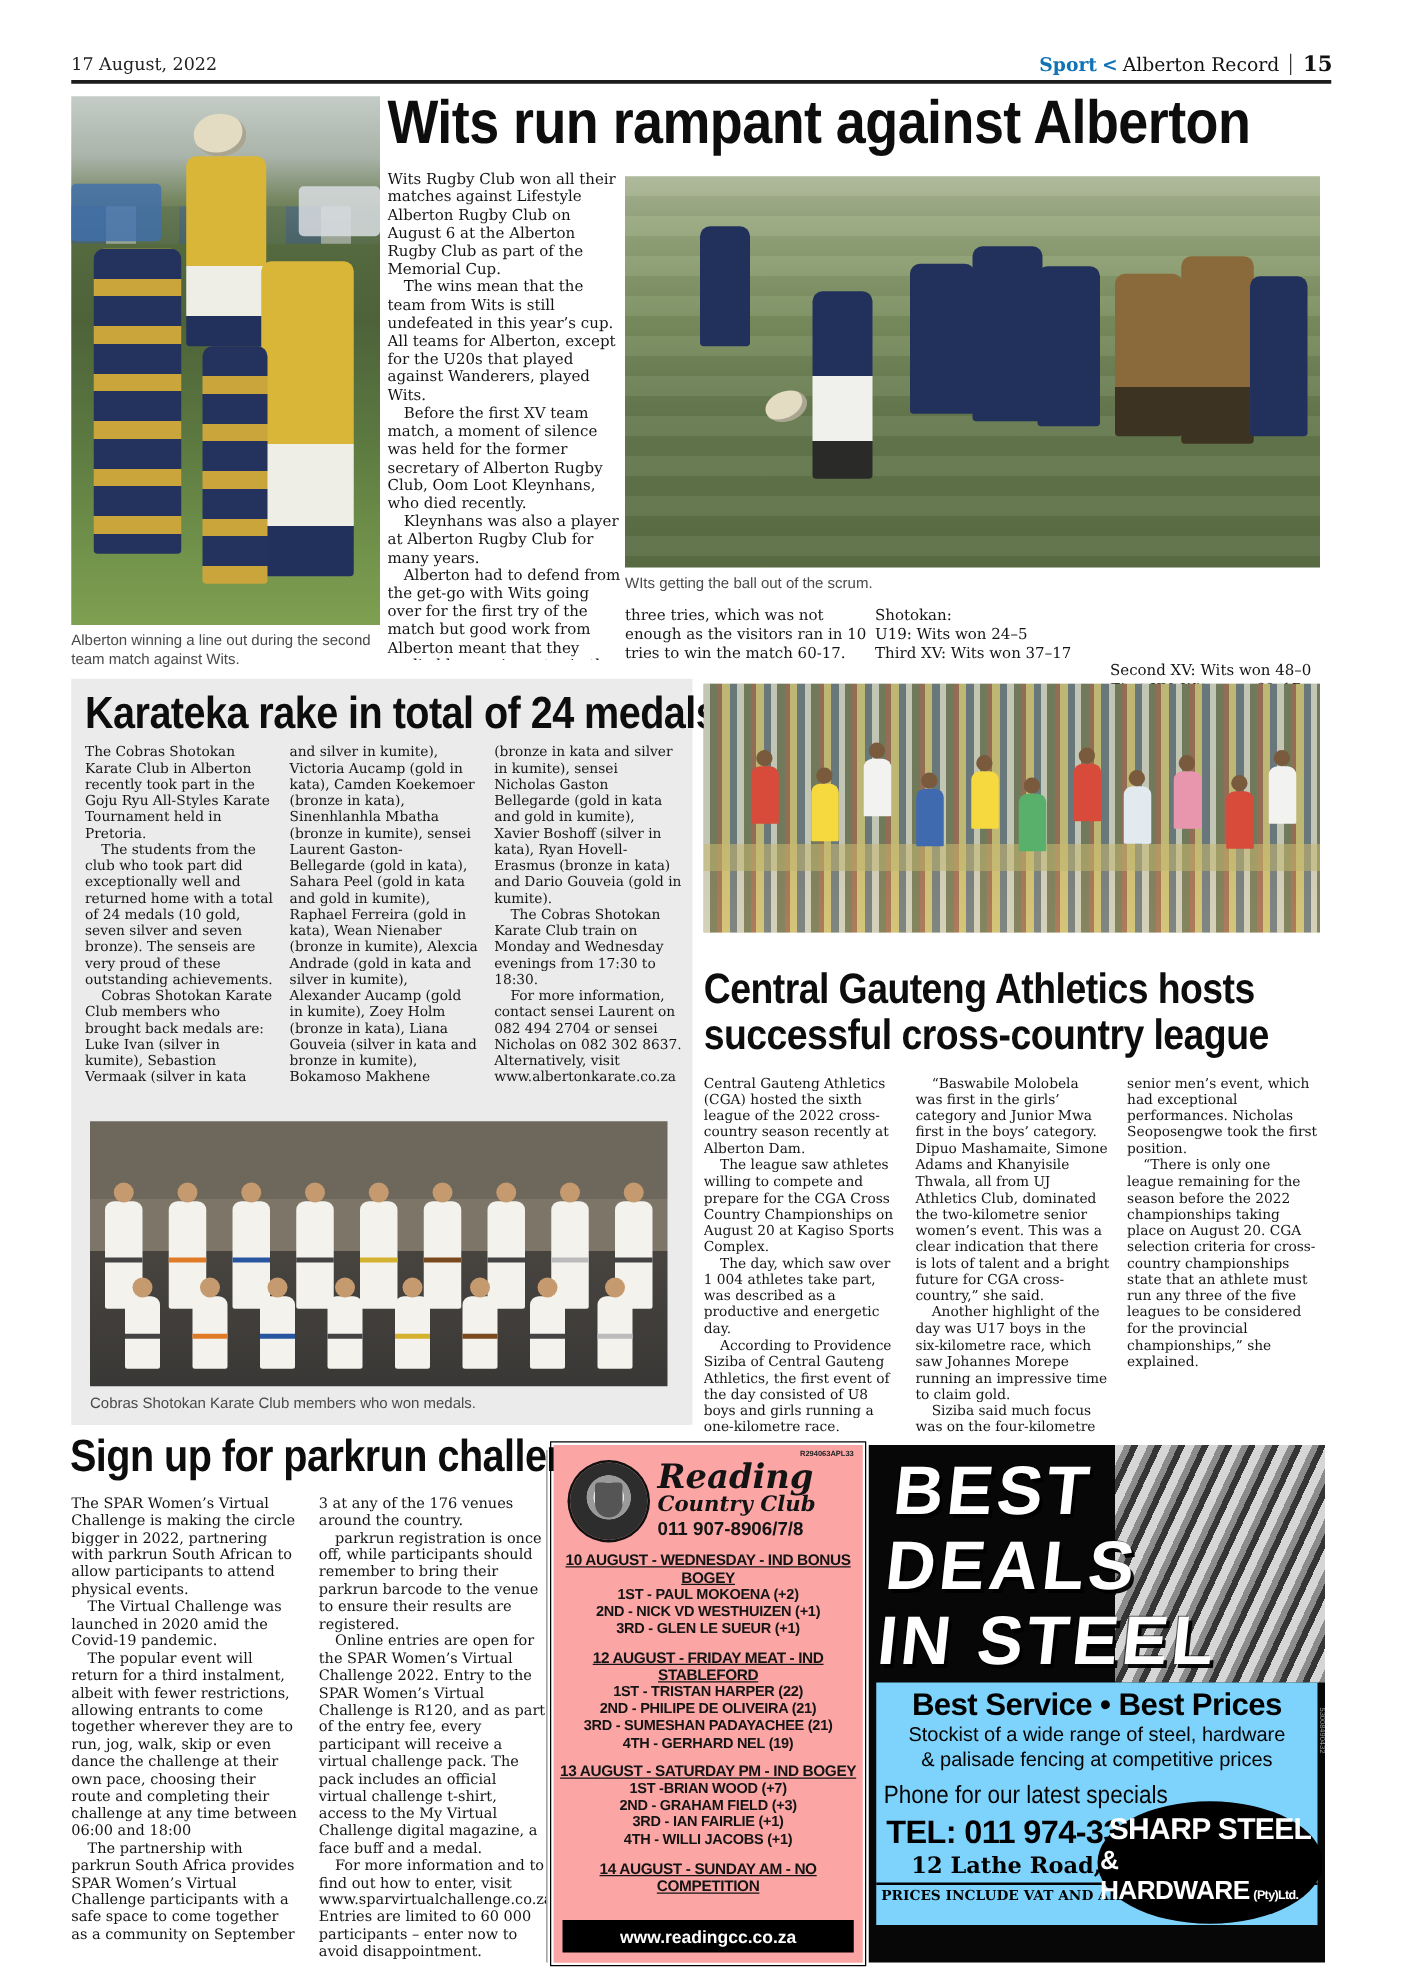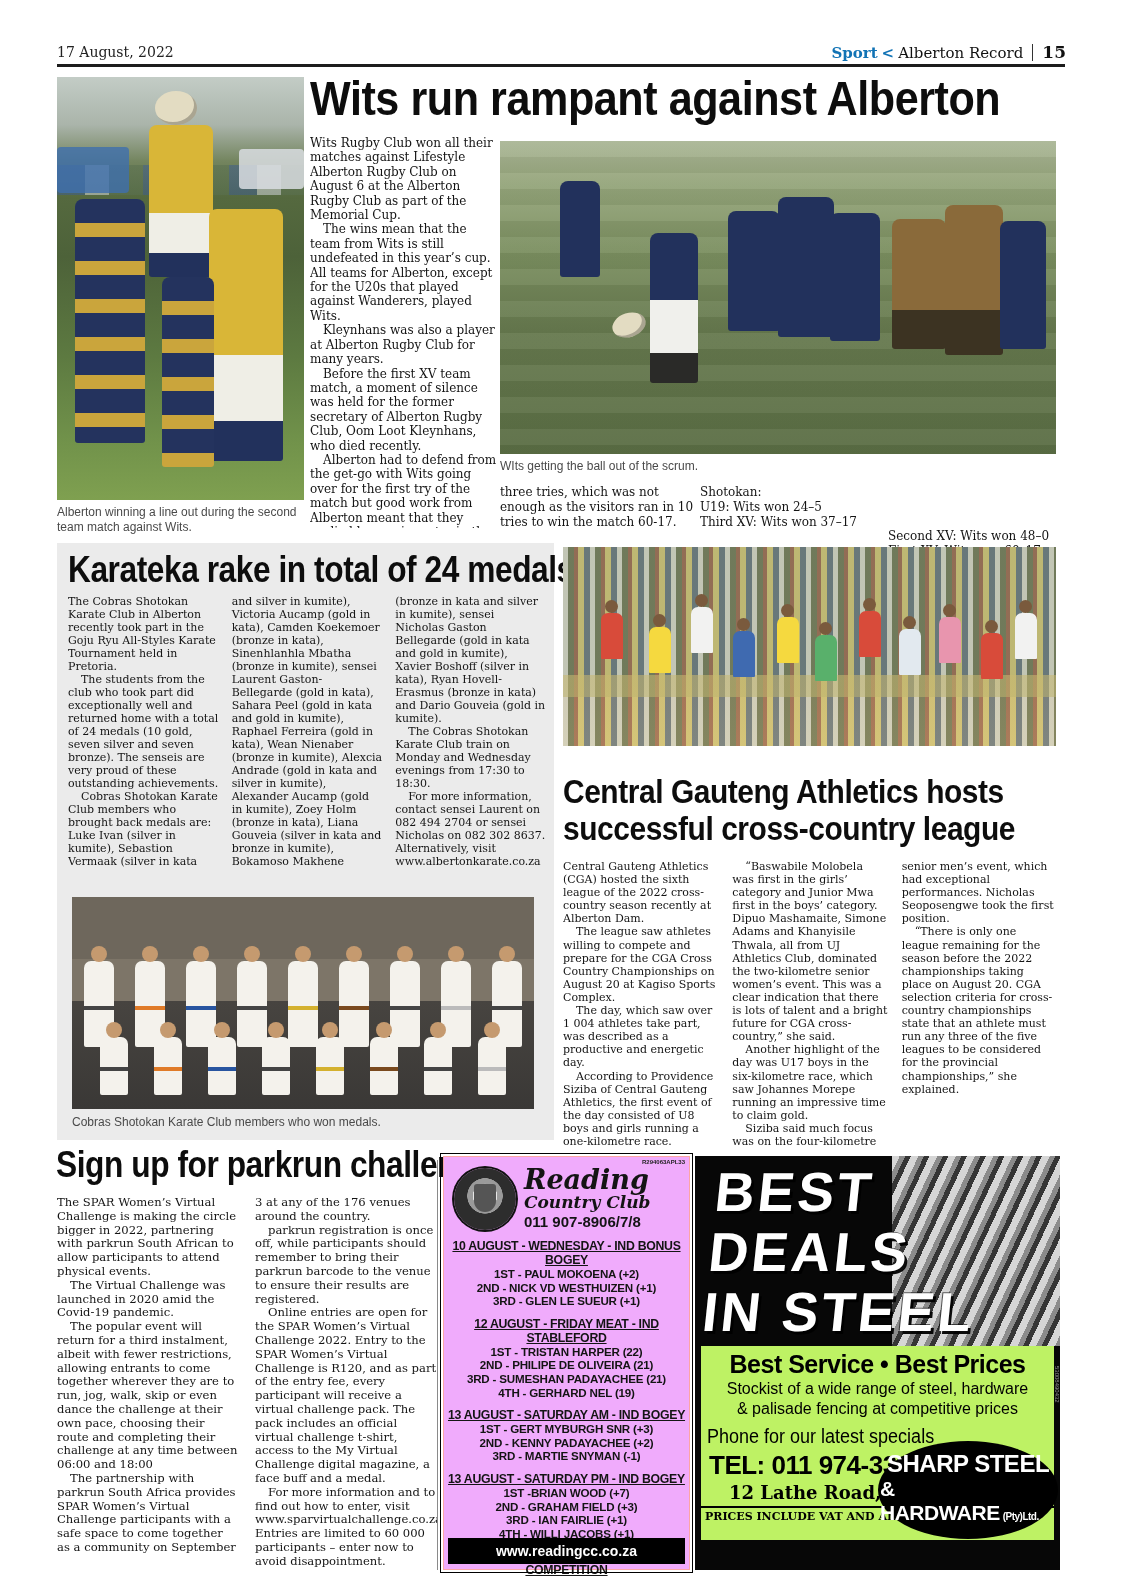--- a/index.html
+++ b/index.html
@@ -63,21 +63,21 @@
   .gi-row{position:absolute;left:12px;right:12px;display:flex;justify-content:space-between;}
   .gi{position:relative;background:#f4f2ec;border-radius:7px 7px 2px 2px;}
   .gi::before{content:"";position:absolute;top:-15px;left:50%;margin-left:-8px;width:16px;height:16px;border-radius:50%;background:#c59a6f;}
   .gi::after{content:"";position:absolute;top:52%;left:0;right:0;height:4px;background:#444;}
   .gi-tall{width:30px;height:86px;}
   .gi-short{width:28px;height:58px;}
   .gi:nth-child(2)::after{background:#e07b28;} .gi:nth-child(3)::after{background:#2855a0;}
   .gi:nth-child(5)::after{background:#d4b12e;} .gi:nth-child(6)::after{background:#7a4a1e;}
   .gi:nth-child(8)::after{background:#bbb;}
   
-  .reading-ad{left:443px;top:1156px;width:247px;height:414px;background:#f0abfc;border:1px solid #fca5a5;
+  .reading-ad{left:443px;top:1156px;width:247px;height:414px;background:#fca5a5;border:3px solid #fca5a5;
       outline:1px solid #000;outline-offset:2px;box-sizing:border-box;
       font-family:"Liberation Sans",sans-serif;text-align:center;}
   .ra-code{position:absolute;top:2px;right:4px;font-size:6px;font-weight:bold;color:#222;}
   .ra-logo-row{display:flex;align-items:center;justify-content:flex-start;padding:10px 8px 0 10px;text-align:left;}
   .ra-crest{width:62px;height:62px;border-radius:50%;flex:0 0 auto;
       background:radial-gradient(circle at 50% 45%,#e6e6e6 0 26%,#9a9a9a 27% 38%,#2d2d2d 39% 100%);
       box-shadow:0 0 0 2px #111;position:relative;}
   .ra-crest::after{content:"";position:absolute;left:20px;top:16px;width:22px;height:28px;background:#555;
       border-radius:3px 3px 11px 11px;}
   .ra-name{margin-left:8px;}
@@ -91,21 +91,21 @@
       font-size:14px;font-weight:bold;line-height:26px;}
   
   .steel-ad{left:695px;top:1156px;width:365px;height:414px;background:#070707;
       font-family:"Liberation Sans",sans-serif;overflow:hidden;}
   .pipes{position:absolute;right:0;top:0;width:168px;height:190px;opacity:.9;
       background:repeating-linear-gradient(115deg,#ededed 0 7px,#9a9a9a 7px 12px,#3a3a3a 12px 17px);}
   .steel-big{position:absolute;left:14px;top:6px;color:#fff;font-weight:700;
       transform:skewX(-6deg);letter-spacing:3px;
       text-shadow:3px 3px 0 rgba(0,0,0,.95),-1px -1px 0 rgba(0,0,0,.6);}
   .sb-line{font-size:55px;line-height:60px;white-space:nowrap;}
-  .steel-panel{position:absolute;left:6px;top:190px;width:353px;height:194px;background:#bef264;color:#000;
+  .steel-panel{position:absolute;left:6px;top:190px;width:353px;height:194px;background:#7dd3fc;color:#000;
       text-align:center;box-sizing:border-box;padding-top:4px;}
   .sp-service{font-size:25px;font-weight:900;letter-spacing:-.5px;}
   .sp-stockist{font-size:16px;line-height:20px;}
   .sp-cta{font-size:20px;text-align:left;margin:6px 0 0 6px;transform:scaleX(.9);transform-origin:0 0;white-space:nowrap;}
   .sp-tel{font-size:26px;font-weight:900;text-align:left;margin:2px 0 0 8px;letter-spacing:-.5px;white-space:nowrap;}
   .sp-addr{font-family:"DejaVu Serif",serif;font-size:18px;font-weight:bold;text-align:left;margin:1px 0 0 28px;white-space:nowrap;}
   .sp-vat{font-family:"DejaVu Serif",serif;font-size:11px;font-weight:bold;text-align:left;
       border-top:2px solid #000;margin-top:3px;padding:2px 0 0 4px;white-space:nowrap;}
   .steel-oval{position:absolute;right:4px;top:287px;width:176px;height:94px;background:#000;border-radius:50%;
       color:#fff;display:flex;flex-direction:column;align-items:center;justify-content:center;
@@ -137,22 +137,22 @@
     <span class="shape pl gold" style="left:152px;top:132px;width:74px;height:252px;"></span>
     <span class="shape pl navy-hoop" style="left:105px;top:200px;width:52px;height:190px;"></span>
   </div>
   <div class="abs caption" style="left:57px;top:505px;width:252px;">Alberton winning a line out during the second team match against Wits.</div>
 
   <h1 class="abs headline h-main" style="left:310px;top:74px;margin:0;">Wits run rampant against Alberton</h1>
 
   <div class="abs coltext rugby-body" style="left:310px;top:136px;width:190px;height:392px;">
     <p>Wits Rugby Club won all their matches against Lifestyle Alberton Rugby Club on August 6 at the Alberton Rugby Club as part of the Memorial Cup.</p>
     <p>The wins mean that the team from Wits is still undefeated in this year’s cup. All teams for Alberton, except for the U20s that played against Wanderers, played Wits.</p>
+    <p>Before the first XV team match, a moment of silence was held for the former secretary of Alberton Rugby Club, Oom Loot Kleynhans, who died recently.</p>
     <p>Kleynhans was also a player at Alberton Rugby Club for many years.</p>
-    <p>Before the first XV team match, a moment of silence was held for the former secretary of Alberton Rugby Club, Oom Loot Kleynhans, who died recently.</p>
     <p>Alberton had to defend from the get-go with Wits going over for the first try of the match but good work from Alberton meant that they replied by scoring a try in the corner.</p>
 
   </div>
 
   <div class="abs photo ph-scrum" style="left:500px;top:141px;width:556px;height:313px;">
     <span class="shape pl navy" style="left:228px;top:70px;width:52px;height:120px;"></span>
     <span class="shape pl navy" style="left:278px;top:56px;width:56px;height:140px;"></span>
     <span class="shape pl navy" style="left:330px;top:72px;width:50px;height:128px;"></span>
     <span class="shape pl tan" style="left:392px;top:78px;width:54px;height:130px;"></span>
     <span class="shape pl tan" style="left:445px;top:64px;width:58px;height:150px;"></span>
@@ -268,26 +268,20 @@
       <div class="ra-line">3RD - GLEN LE SUEUR (+1)</div>
     </div>
     <div class="ra-sec">
       <div class="ra-sec-h">12 AUGUST - FRIDAY MEAT - IND STABLEFORD</div>
       <div class="ra-line">1ST - TRISTAN HARPER (22)</div>
       <div class="ra-line">2ND - PHILIPE DE OLIVEIRA (21)</div>
       <div class="ra-line">3RD - SUMESHAN PADAYACHEE (21)</div>
       <div class="ra-line">4TH - GERHARD NEL (19)</div>
     </div>
     <div class="ra-sec">
-      <div class="ra-sec-h">13 AUGUST - SATURDAY AM - IND BOGEY</div>
-      <div class="ra-line">1ST - GERT MYBURGH SNR (+3)</div>
-      <div class="ra-line">2ND - KENNY PADAYACHEE (+2)</div>
-      <div class="ra-line">3RD - MARTIE SNYMAN (-1)</div>
-    </div>
-    <div class="ra-sec">
       <div class="ra-sec-h">13 AUGUST - SATURDAY PM - IND BOGEY</div>
       <div class="ra-line">1ST -BRIAN WOOD (+7)</div>
       <div class="ra-line">2ND - GRAHAM FIELD (+3)</div>
       <div class="ra-line">3RD - IAN FAIRLIE (+1)</div>
       <div class="ra-line">4TH - WILLI JACOBS (+1)</div>
     </div>
     <div class="ra-sec">
       <div class="ra-sec-h">14 AUGUST - SUNDAY AM - NO COMPETITION</div>
     </div>
     <div class="ra-web">www.readingcc.co.za</div>

